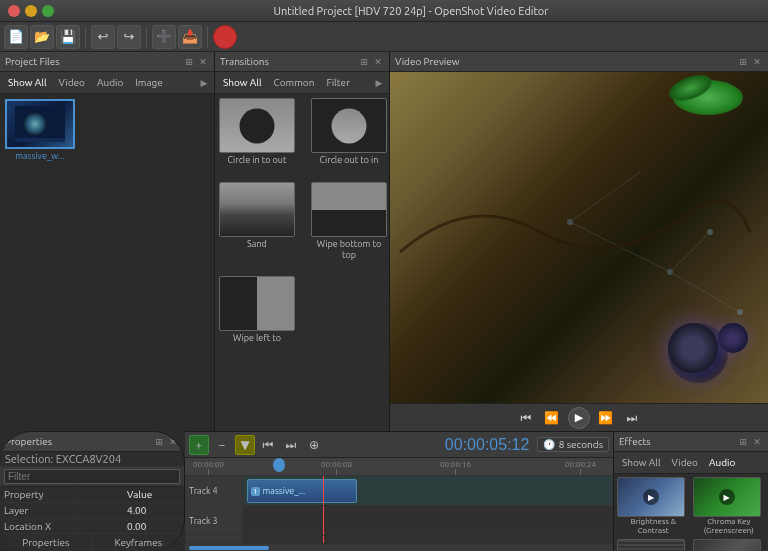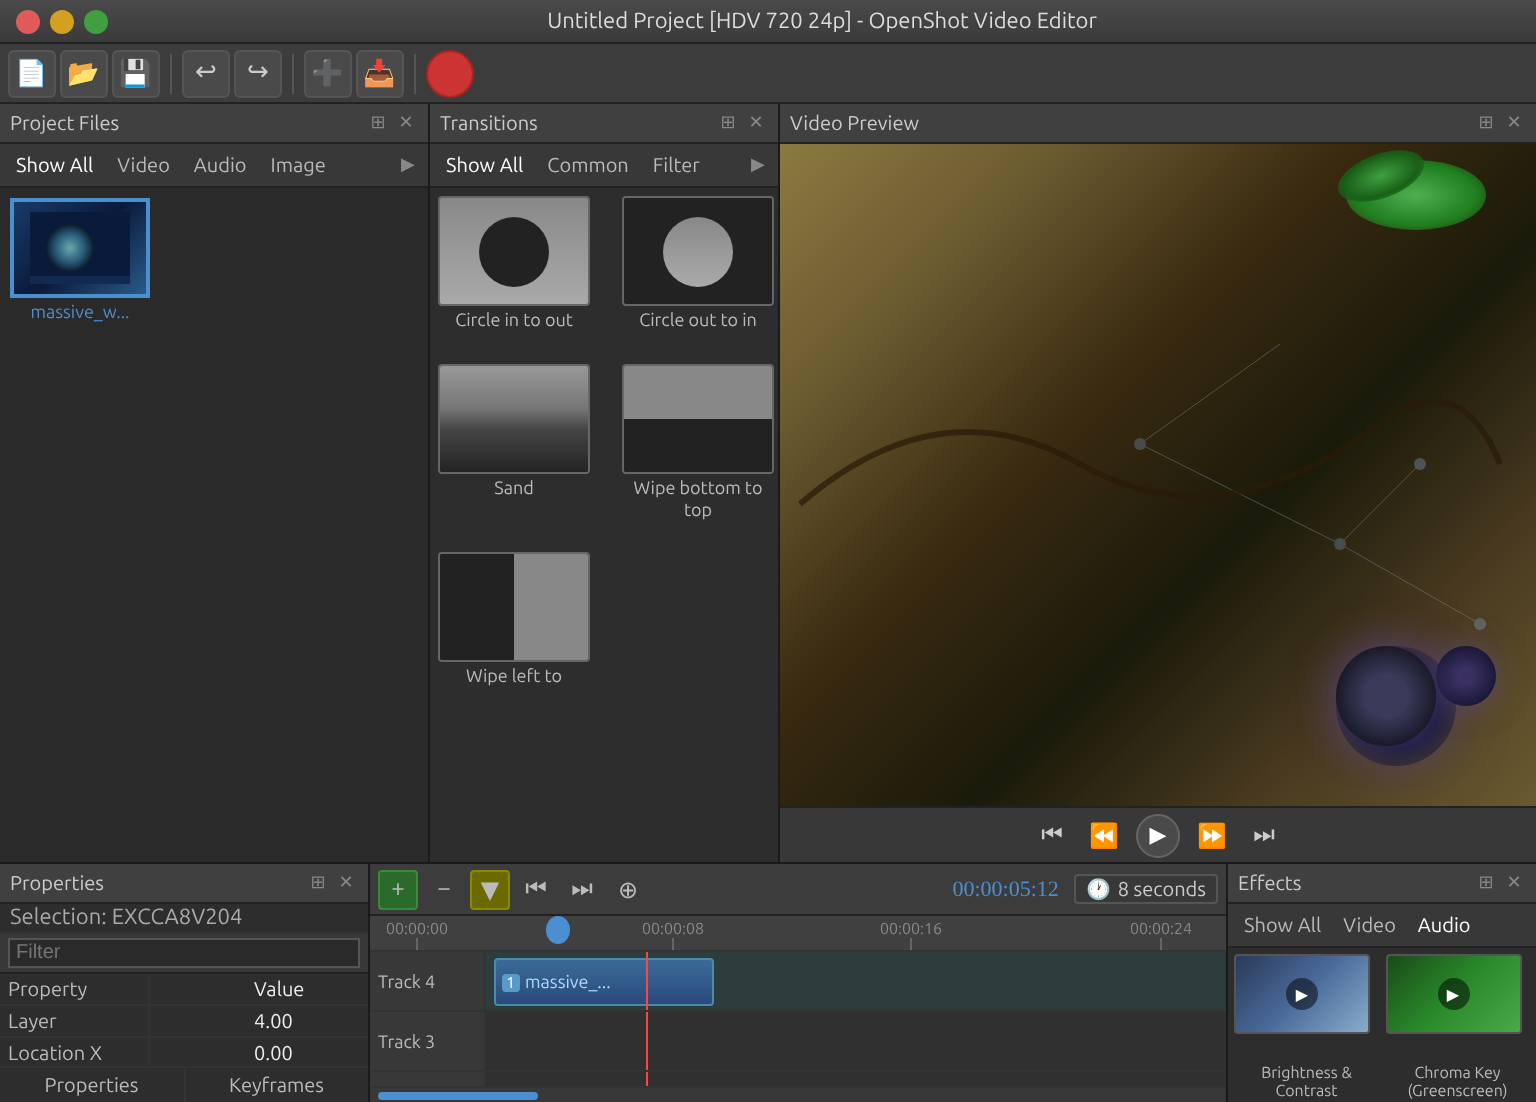--- a/index.html
+++ b/index.html
@@ -315,20 +315,21 @@
 
     
     #panel-properties {
       width: 185px;
       background: #2d2d2d;
       border-right: 1px solid #1a1a1a;
       border-top: 1px solid #1a1a1a;
       display: flex;
       flex-direction: column;
       overflow: hidden;
+      border-radius: 32px;
     }
     .props-selection {
       padding: 1px 5px;
       font-size: 11px;
       color: #aaa;
       border-bottom: 1px solid #333;
     }
     .props-filter {
       padding: 2px 4px;
       background: #383838;
@@ -419,23 +420,23 @@
     .tl-btn-green {
       background: #2a6a2a;
       border: 1px solid #3a8a3a;
     }
     .tl-btn-yellow {
       background: #6a6a00;
       border: 1px solid #8a8a00;
     }
     .tl-spacer { flex: 1; }
     .time-display {
-      font-size: 11px;
+      font-size: 16px;
       color: #4a90d0;
-      font-family: Liberation Serif, serif;
+      font-family: Liberation Sans, sans-serif;
       margin-right: 5px;
       margin-left: 33px;
     }
     .duration-badge {
       background: #383838;
       border: 1px solid #555;
       border-radius: 2px;
       padding: 1px 5px;
       font-size: 10px;
       color: #ccc;
@@ -573,21 +574,21 @@
       display: flex;
       align-items: center;
       justify-content: center;
       overflow: hidden;
       position: relative;
     }
     .effect-label {
       font-size: 8px;
       color: #bbb;
       line-height: 1.1;
-      margin-top: 16px;
+      margin-top: 1px;
     }
 
     
     .e-brightness {
       background: linear-gradient(135deg, #2a3a5a 0%, #4a6a9a 50%, #8aacca 100%);
     }
     .e-chroma {
       background: linear-gradient(135deg, #1a4a1a 0%, #2a8a2a 50%, #4aaa4a 100%);
     }
     .e-deinterlace {

